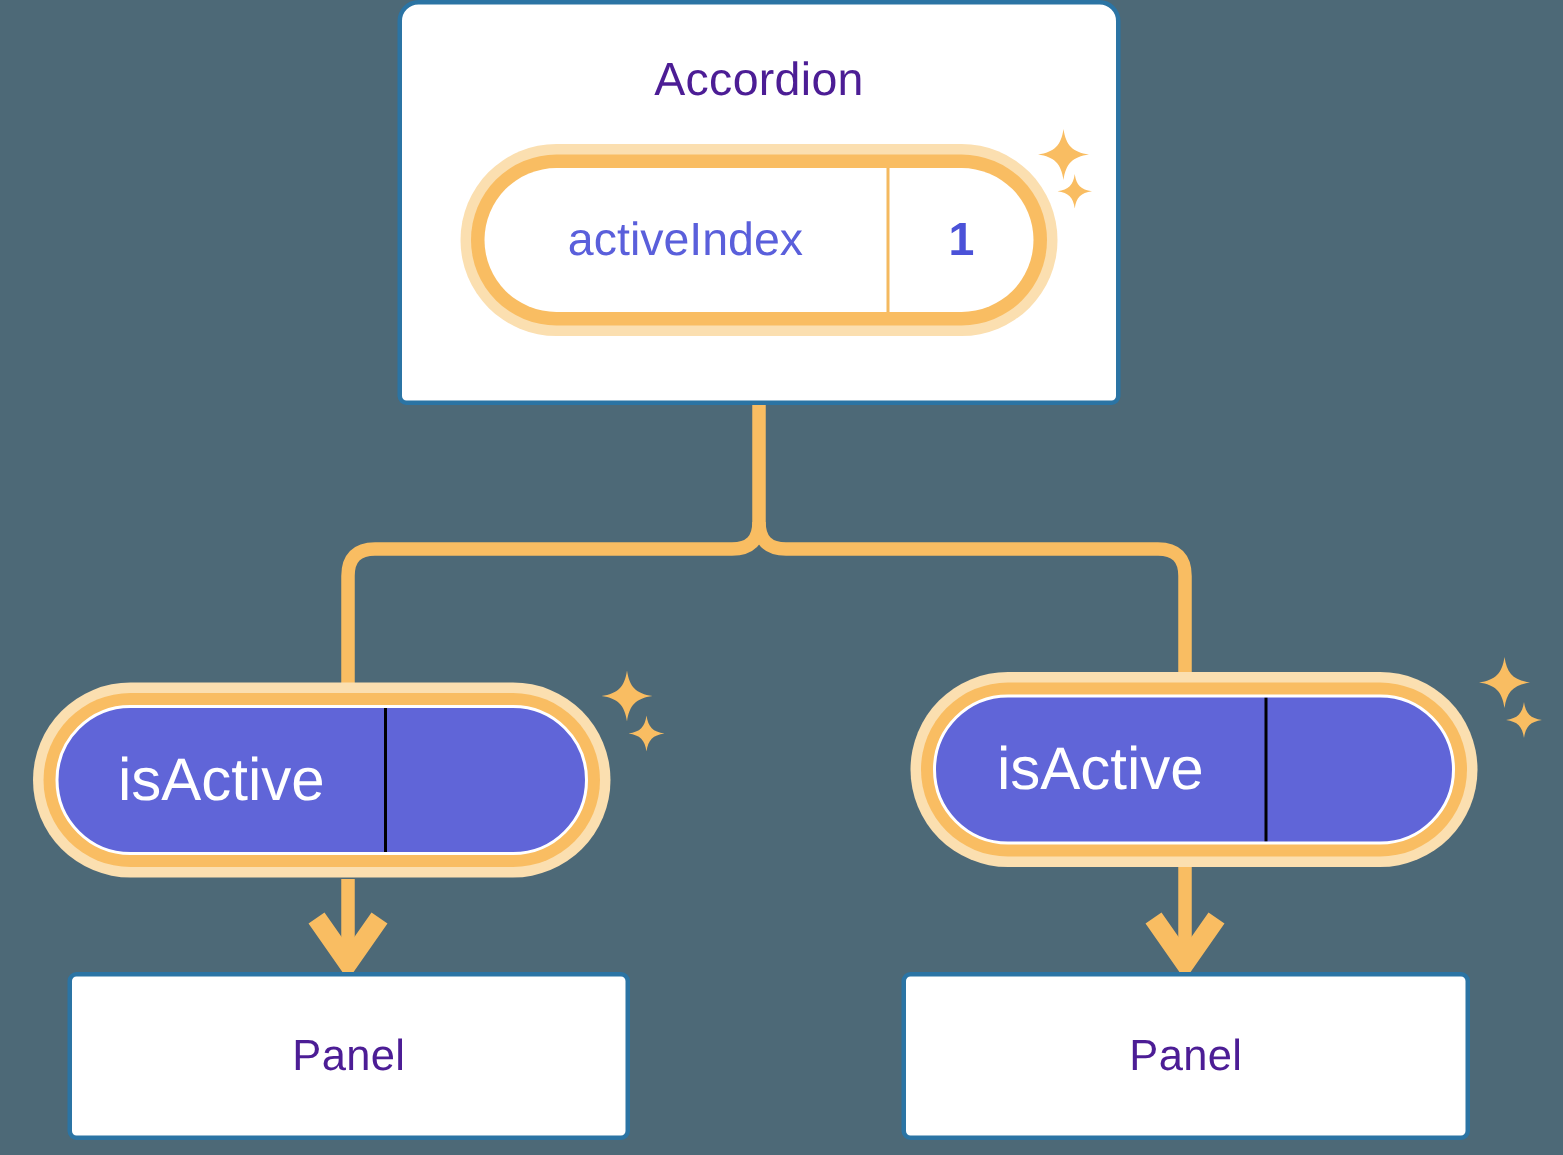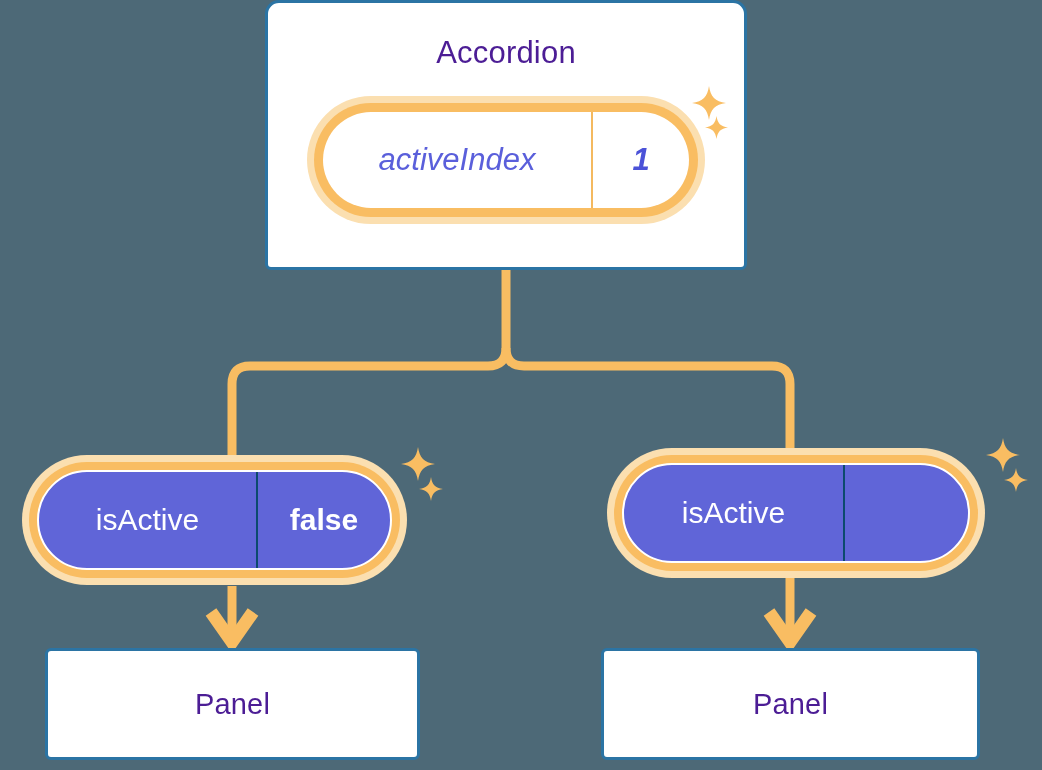--- a/index.html
+++ b/index.html
@@ -113,21 +113,20 @@
     box-sizing: border-box;
     white-space: nowrap;
   }
 
   
   #pill-accordion {
     left: 307px;
     top: 96px;
     width: 398px;
     height: 128px;
-    font-style: italic;
   }
   #pill-accordion .pill-ring {
     left: 7px; top: 7px; right: 7px; bottom: 7px;
   }
   #pill-accordion .pill-body {
     left: 16px; top: 16px; right: 16px; bottom: 16px;
     background: #ffffff;
   }
   #pill-accordion .cell-key {
     flex: 0 0 270px;
@@ -147,23 +146,23 @@
   .pill-purple .pill-ring {
     left: 7px; top: 7px; right: 7px; bottom: 7px;
   }
   .pill-purple .pill-body {
     left: 15px; top: 15px; right: 15px; bottom: 15px;
     background: #6065d8;
     border: 2px solid #ffffff;
   }
   .pill-purple .cell-key {
     color: #ffffff;
-    font-size: 30px;
+    font-size: 40px;
     font-weight: 400;
-    border-right: 2px solid #0c4a6e;
+    border-right: 2px solid #000000;
   }
   .pill-purple .cell-val {
     color: #ffffff;
     font-size: 30px;
     font-weight: 700;
     flex: 1 1 auto;
   }
 
   #pill-left {
     left: 22px;
@@ -234,21 +233,20 @@
     <svg width="23" height="23" viewBox="0 0 34 34">
       <path d="M17 0 C18.6 11 23 15.4 34 17 C23 18.6 18.6 23 17 34 C15.4 23 11 18.6 0 17 C11 15.4 15.4 11 17 0 Z" fill="#f9bd62"></path>
     </svg>
   </div>
 
   <div class="pill pill-purple" id="pill-left">
     <div class="pill-glow"></div>
     <div class="pill-ring"></div>
     <div class="pill-body">
       <div class="pill-cell cell-key">isActive</div>
-      <div class="pill-cell cell-val">false</div>
     </div>
   </div>
 
   <div class="sparkle" style="left:401px; top:447px;">
     <svg width="34" height="34" viewBox="0 0 34 34">
       <path d="M17 0 C18.6 11 23 15.4 34 17 C23 18.6 18.6 23 17 34 C15.4 23 11 18.6 0 17 C11 15.4 15.4 11 17 0 Z" fill="#f9bd62"></path>
     </svg>
   </div>
   <div class="sparkle" style="left:419px; top:477px;">
     <svg width="24" height="24" viewBox="0 0 34 34">

